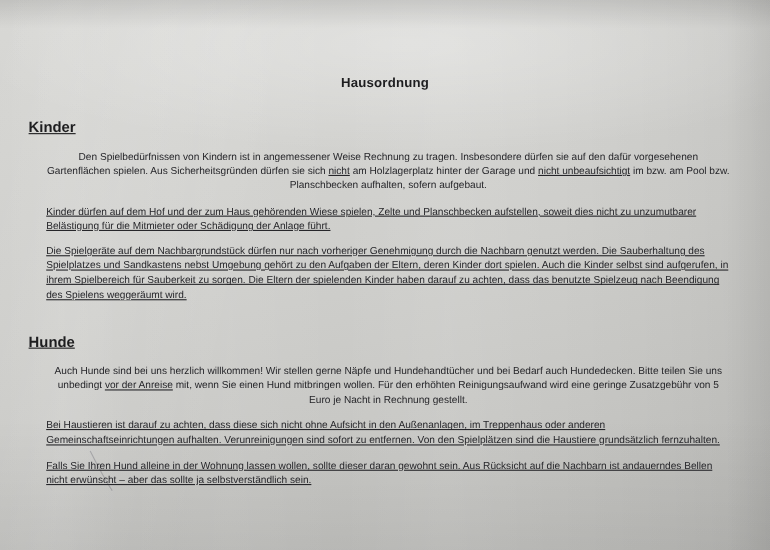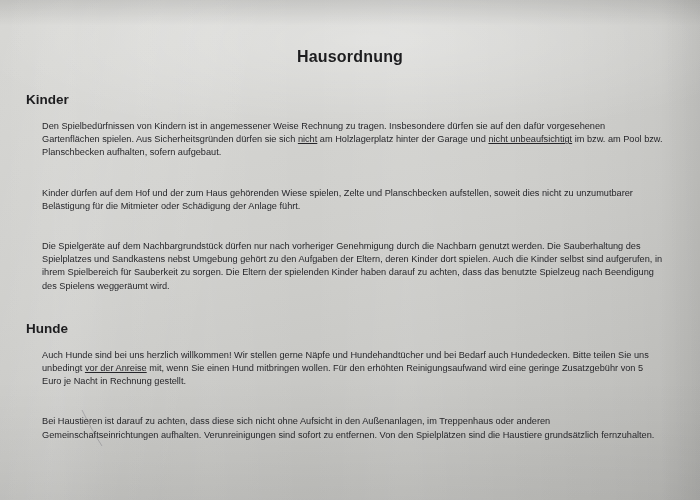--- a/index.html
+++ b/index.html
@@ -70,46 +70,47 @@
   }
 
   .content {
     position: relative;
     padding: 0 22px 0 22px;
     z-index: 2;
   }
 
   .doc-title {
     text-align: center;
-    font-size: 16px;
+    font-size: 12px;
     font-weight: bold;
     color: #1d1d1f;
-    margin-top: 48px;
+    margin-top: 68px;
     letter-spacing: 0.2px;
   }
 
   .section-heading {
     font-size: 13.5px;
     font-weight: bold;
     color: #1d1d1f;
     margin-left: 4px;
+    text-decoration: underline;
   }
   .section-heading.kinder { margin-top: 26px; }
   .section-heading.hunde  { margin-top: 28px; }
 
   .para {
     font-size: 9.2px;
     line-height: 13.2px;
     color: #26262a;
     margin-left: 20px;
     margin-right: 14px;
     text-align: left;
   }
-  .para.p-first { margin-top: 13px; }
-  .para.p-next  { margin-top: 27px; }
+  .para.p-first { margin-top: 13px; text-align: center; }
+  .para.p-next  { margin-top: 10px; text-decoration: underline; }
 
   .u { text-decoration: underline; }
 
   
   .pencil-mark {
     position: absolute;
     left: 78px;
     bottom: 52px;
     width: 34px;
     height: 40px;
@@ -131,18 +132,19 @@
     <div class="doc-title">Hausordnung</div>
 
     <div class="section-heading kinder">Kinder</div>
     <div class="para p-first"><span>Den Spielbedürfnissen von Kindern ist in angemessener Weise Rechnung zu tragen. Insbesondere dürfen sie auf den dafür vorgesehenen Gartenflächen spielen. Aus Sicherheitsgründen dürfen sie sich </span><span class="u">nicht</span><span> am Holzlagerplatz hinter der Garage und </span><span class="u">nicht unbeaufsichtigt</span><span> im bzw. am Pool bzw. Planschbecken aufhalten, sofern aufgebaut.</span></div>
     <div class="para p-next"><span>Kinder dürfen auf dem Hof und der zum Haus gehörenden Wiese spielen, Zelte und Planschbecken aufstellen, soweit dies nicht zu unzumutbarer Belästigung für die Mitmieter oder Schädigung der Anlage führt.</span></div>
     <div class="para p-next"><span>Die Spielgeräte auf dem Nachbargrundstück dürfen nur nach vorheriger Genehmigung durch die Nachbarn genutzt werden. Die Sauberhaltung des Spielplatzes und Sandkastens nebst Umgebung gehört zu den Aufgaben der Eltern, deren Kinder dort spielen. Auch die Kinder selbst sind aufgerufen, in ihrem Spielbereich für Sauberkeit zu sorgen. Die Eltern der spielenden Kinder haben darauf zu achten, dass das benutzte Spielzeug nach Beendigung des Spielens weggeräumt wird.</span></div>
 
     <div class="section-heading hunde">Hunde</div>
     <div class="para p-first"><span>Auch Hunde sind bei uns herzlich willkommen! Wir stellen gerne Näpfe und Hundehandtücher und bei Bedarf auch Hundedecken. Bitte teilen Sie uns unbedingt </span><span class="u">vor der Anreise</span><span> mit, wenn Sie einen Hund mitbringen wollen. Für den erhöhten Reinigungsaufwand wird eine geringe Zusatzgebühr von 5 Euro je Nacht in Rechnung gestellt.</span></div>
     <div class="para p-next"><span>Bei Haustieren ist darauf zu achten, dass diese sich nicht ohne Aufsicht in den Außenanlagen, im Treppenhaus oder anderen Gemeinschaftseinrichtungen aufhalten. Verunreinigungen sind sofort zu entfernen. Von den Spielplätzen sind die Haustiere grundsätzlich fernzuhalten.</span></div>
+    <div class="para p-next"><span>Falls Sie Ihren Hund alleine in der Wohnung lassen wollen, sollte dieser daran gewohnt sein. Aus Rücksicht auf die Nachbarn ist andauerndes Bellen nicht erwünscht – aber das sollte ja selbstverständlich sein.</span></div>
   </div>
 
   <svg class="pencil-mark" viewBox="0 0 34 40">
     <path d="M4 2 C10 14, 16 26, 24 38" stroke="#7a7a80" stroke-width="1" fill="none"></path>
   </svg>
 </div>
 
 </body></html>

